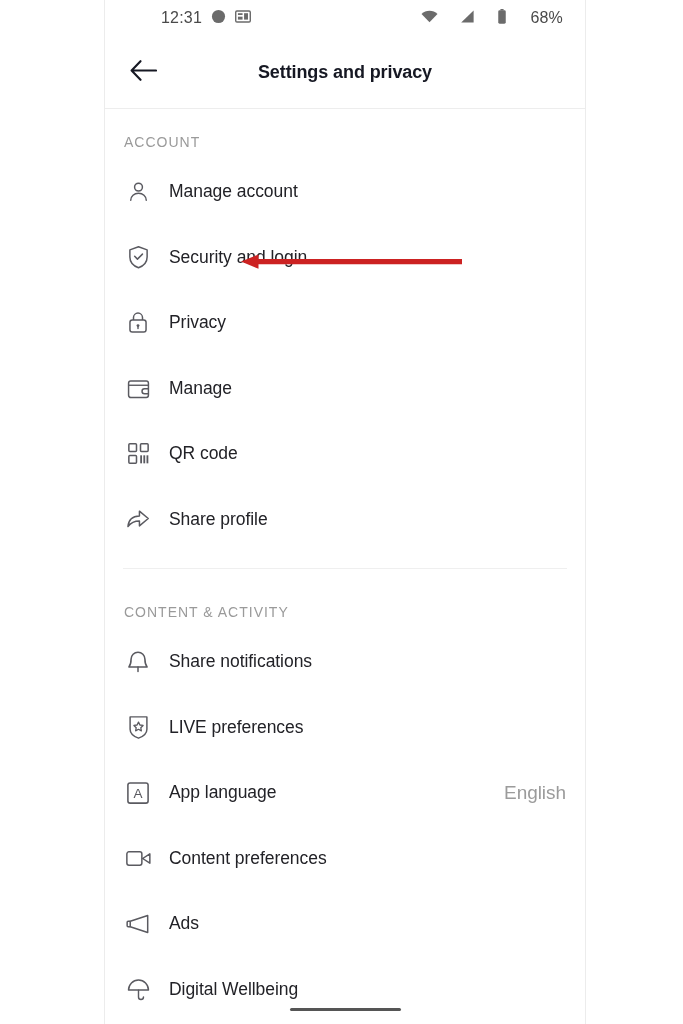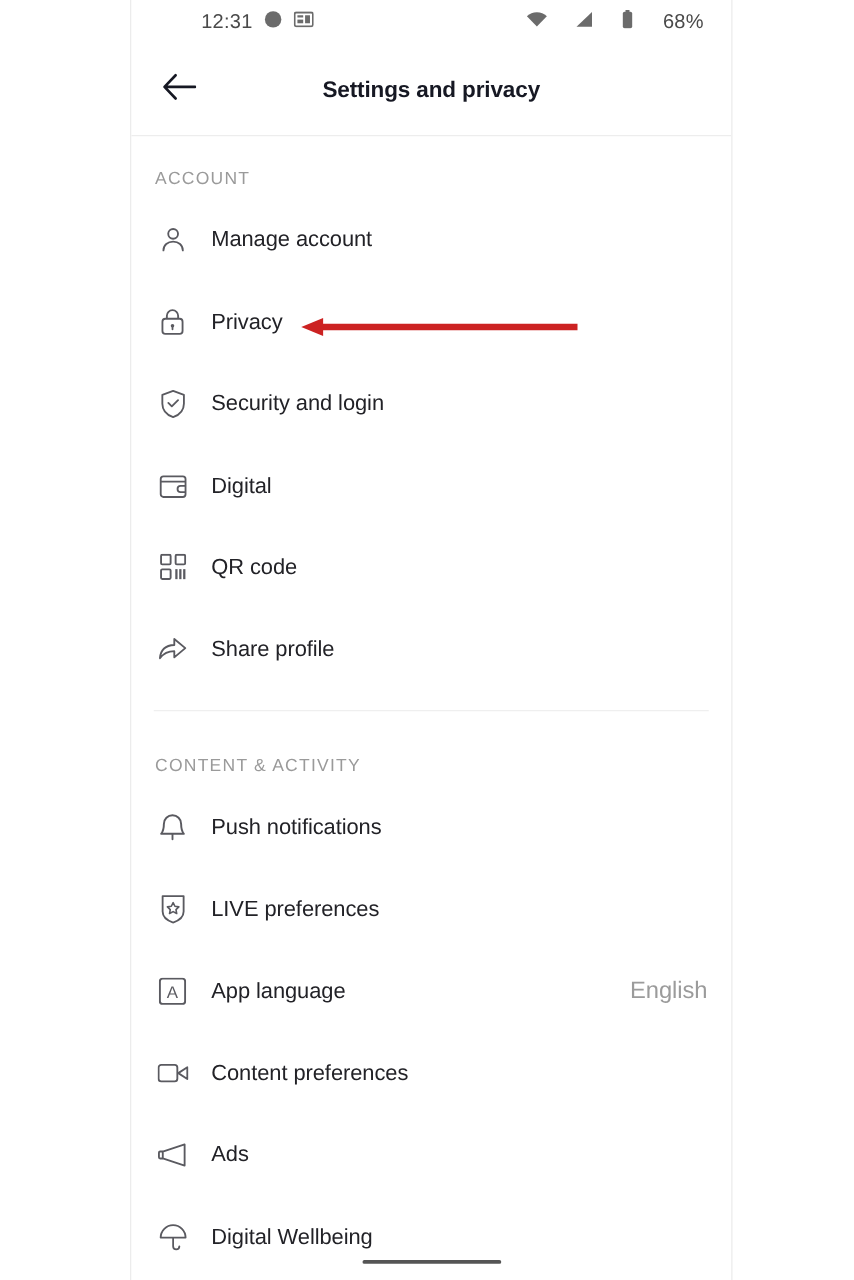--- a/index.html
+++ b/index.html
@@ -248,49 +248,49 @@
           <svg width="23" height="23" viewBox="0 0 24 24">
             <circle cx="12" cy="7.4" r="4.1" fill="none" stroke="#5a5a60" stroke-width="1.55"></circle>
             <path d="M3.9 21.2c0-4.5 3.6-7.3 8.1-7.3s8.1 2.8 8.1 7.3" fill="none" stroke="#5a5a60" stroke-width="1.55" stroke-linecap="round"></path>
           </svg>
         </span>
         <span class="row-label">Manage account</span>
       </div>
 
       <div class="row">
         <span class="row-icon">
+          <svg width="23" height="24" viewBox="0 0 24 25">
+            <path d="M12 1.8 21 5.1v7.3c0 5.6-3.7 9.3-9 11.3-5.3-2-9-5.7-9-11.3V5.1Z" fill="none" stroke="#5a5a60" stroke-width="1.55" stroke-linejoin="round"></path>
+            <path d="m8 11.8 2.9 2.9 5.2-5.2" fill="none" stroke="#5a5a60" stroke-width="1.55" stroke-linecap="round" stroke-linejoin="round"></path>
+          </svg>
+        </span>
+        <span class="row-label">Security and login</span>
+      </div>
+
+      <div class="row">
+        <span class="row-icon">
           <svg width="22" height="23" viewBox="0 0 22 24">
             <rect x="2.6" y="9.4" width="16.8" height="12.6" rx="2.4" fill="none" stroke="#5a5a60" stroke-width="1.55"></rect>
             <path d="M6.3 9.4V6.9a4.7 4.7 0 0 1 9.4 0v2.5" fill="none" stroke="#5a5a60" stroke-width="1.55"></path>
             <circle cx="11" cy="15.2" r="1.5" fill="#5a5a60"></circle>
             <path d="M11 15.6v2.6" stroke="#5a5a60" stroke-width="1.5" stroke-linecap="round"></path>
           </svg>
         </span>
         <span class="row-label">Privacy</span>
       </div>
 
       <div class="row">
         <span class="row-icon">
-          <svg width="23" height="24" viewBox="0 0 24 25">
-            <path d="M12 1.8 21 5.1v7.3c0 5.6-3.7 9.3-9 11.3-5.3-2-9-5.7-9-11.3V5.1Z" fill="none" stroke="#5a5a60" stroke-width="1.55" stroke-linejoin="round"></path>
-            <path d="m8 11.8 2.9 2.9 5.2-5.2" fill="none" stroke="#5a5a60" stroke-width="1.55" stroke-linecap="round" stroke-linejoin="round"></path>
-          </svg>
-        </span>
-        <span class="row-label">Security and login</span>
-      </div>
-
-      <div class="row">
-        <span class="row-icon">
           <svg width="23" height="21" viewBox="0 0 24 22">
             <rect x="1.6" y="3.2" width="20.8" height="17.3" rx="2.3" fill="none" stroke="#5a5a60" stroke-width="1.55"></rect>
             <path d="M1.6 7.6h20.8" stroke="#5a5a60" stroke-width="1.45"></path>
             <path d="M22.4 11.2h-4.1a2.6 2.6 0 0 0 0 5.2h4.1" fill="none" stroke="#5a5a60" stroke-width="1.55" stroke-linejoin="round"></path>
           </svg>
         </span>
-        <span class="row-label">Digital</span>
+        <span class="row-label">Manage</span>
       </div>
 
       <div class="row">
         <span class="row-icon">
           <svg width="21" height="21" viewBox="0 0 22 22">
             <rect x="0.9" y="0.9" width="8" height="8" rx="1" fill="none" stroke="#5a5a60" stroke-width="1.6"></rect>
             <rect x="13.1" y="0.9" width="8" height="8" rx="1" fill="none" stroke="#5a5a60" stroke-width="1.6"></rect>
             <rect x="0.9" y="13.1" width="8" height="8" rx="1" fill="none" stroke="#5a5a60" stroke-width="1.6"></rect>
             <rect x="12.8" y="12.9" width="1.9" height="8.4" fill="#5a5a60"></rect>
             <rect x="16.1" y="12.9" width="1.9" height="8.4" fill="#5a5a60"></rect>
@@ -313,21 +313,21 @@
 
       <div class="section-header">CONTENT &amp; ACTIVITY</div>
 
       <div class="row">
         <span class="row-icon">
           <svg width="22" height="24" viewBox="0 0 22 24">
             <path d="M11 2.2a6.9 6.9 0 0 1 6.9 6.9c0 4.3.8 6.2 2.2 7.9H1.9c1.4-1.7 2.2-3.6 2.2-7.9A6.9 6.9 0 0 1 11 2.2Z" fill="none" stroke="#5a5a60" stroke-width="1.55" stroke-linejoin="round"></path>
             <path d="M11 17.1v4.3" stroke="#5a5a60" stroke-width="1.5" stroke-linecap="round"></path>
           </svg>
         </span>
-        <span class="row-label">Push notifications</span>
+        <span class="row-label">Share notifications</span>
       </div>
 
       <div class="row">
         <span class="row-icon">
           <svg width="21" height="24" viewBox="0 0 22 25">
             <path d="M2.2 1.9h17.6v13c0 4.7-3.4 7.4-8.8 9.3-5.4-1.9-8.8-4.6-8.8-9.3Z" fill="none" stroke="#5a5a60" stroke-width="1.55" stroke-linejoin="round"></path>
             <path d="m11 7.4 1.5 3 3.3.5-2.4 2.3.6 3.3-3-1.6-3 1.6.6-3.3-2.4-2.3 3.3-.5Z" fill="none" stroke="#5a5a60" stroke-width="1.35" stroke-linejoin="round"></path>
           </svg>
         </span>
         <span class="row-label">LIVE preferences</span>

